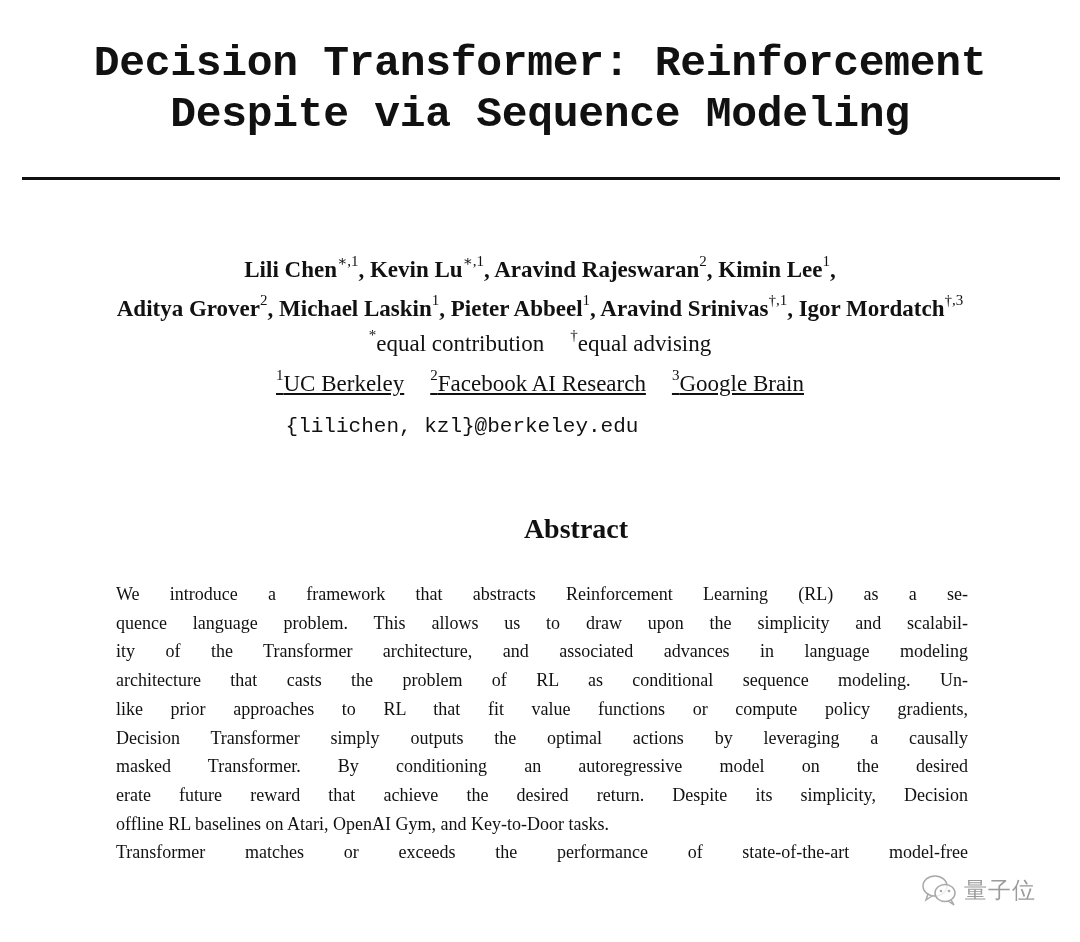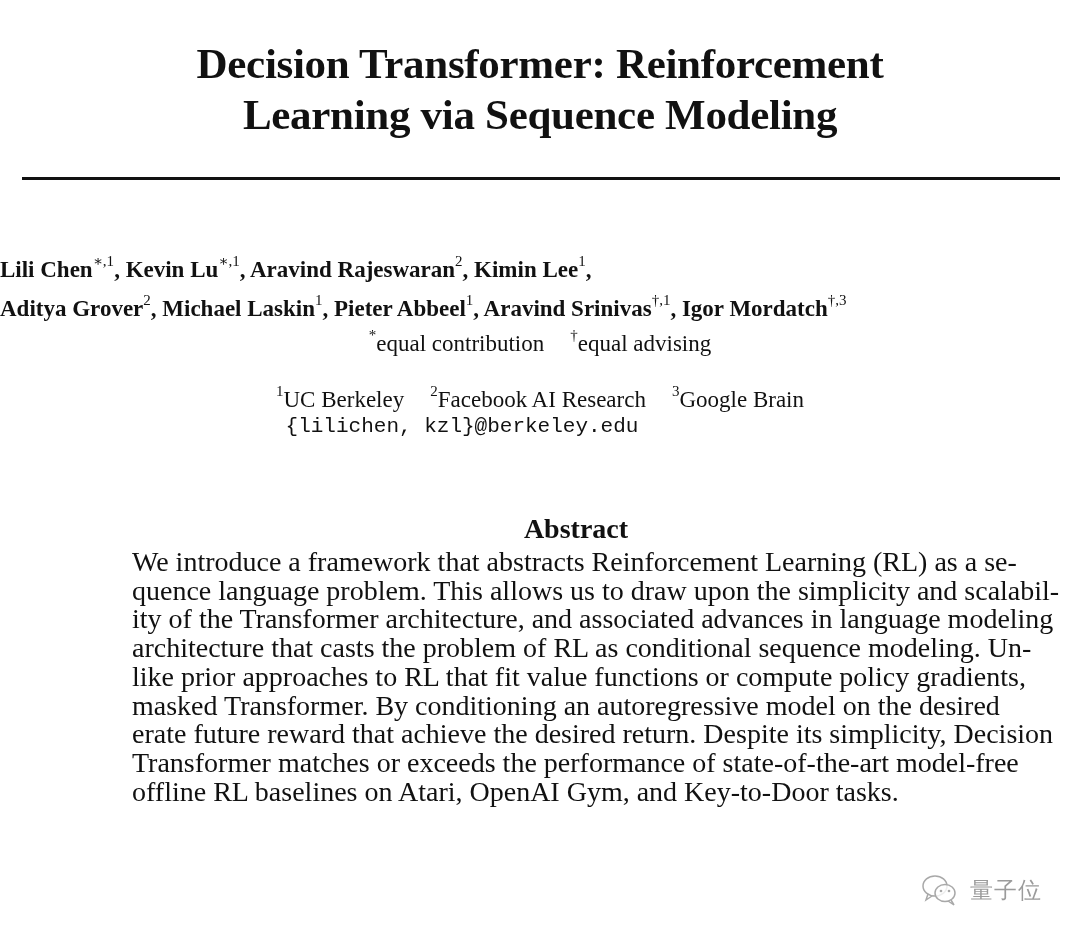--- a/index.html
+++ b/index.html
@@ -20,35 +20,35 @@
       left: 0;
       top: 38px;
       width: 1080px;
       text-align: center;
       font-weight: bold;
       font-size: 43px;
       line-height: 51px;
       letter-spacing: -0.3px;
       margin: 0;
     }
-    .title span { display: block; }
+    .title span { display: block; font-family: Liberation Mono, monospace; }
     .rule {
       position: absolute;
       left: 22px;
       top: 177px;
       width: 1038px;
       height: 3px;
       background: #111111;
     }
     .authors {
       position: absolute;
       left: 0;
       top: 250px;
       width: 1080px;
-      text-align: left;
+      text-align: center;
       font-weight: bold;
       font-size: 23px;
       line-height: 39px;
     }
     .authors .line { display: block; white-space: nowrap; }
     sup {
       font-weight: normal;
       font-size: 15px;
       line-height: 0;
       position: relative;
@@ -58,21 +58,21 @@
     .affil {
       position: absolute;
       left: 0;
       width: 1080px;
       text-align: center;
       font-size: 23px;
       line-height: 30px;
       white-space: nowrap;
     }
     .notes { top: 329px; }
-    .insts { top: 385px; }
+    .insts { top: 369px; text-decoration: underline; }
     .gap { display: inline-block; width: 26px; }
     .email {
       position: absolute;
       left: 0;
       top: 413px;
       width: 924px;
       text-align: center;
       font-family: "Liberation Mono", "DejaVu Sans Mono", monospace;
       font-size: 21px;
       line-height: 28px;
@@ -85,56 +85,55 @@
       text-align: center;
       font-weight: bold;
       font-size: 28px;
       line-height: 36px;
       margin: 0;
       padding-left: 36px;
     }
     .abstract-body {
       position: absolute;
       left: 116px;
-      top: 548px;
+      top: 580px;
       width: 852px;
-      font-size: 28px;
+      font-size: 18px;
       line-height: 28.7px;
-      margin-left: 16px;
     }
     .abstract-body .ln {
       display: block;
       white-space: nowrap;
       text-align: justify;
       text-align-last: justify;
     }
     .abstract-body .ln.last { text-align-last: left; }
     .watermark {
       position: absolute;
       left: 920px;
       top: 872px;
       display: flex;
       align-items: center;
-      gap: 10px;
+      gap: 4px;
       opacity: 0.85;
     }
     .watermark svg { display: block; }
     .watermark .wm-text {
       font-family: "DejaVu Sans", sans-serif;
       font-size: 23px;
       color: #8a8a8a;
       letter-spacing: 1px;
     }
   </style>
 </head>
 <body>
 
 <h1 class="title">
   <span>Decision Transformer: Reinforcement</span>
-  <span>Learning via Sequence Modeling</span>
+  <span>Despite via Sequence Modeling</span>
 </h1>
 
 <div class="rule"></div>
 
 <div class="authors">
   <span class="line">
     <span>Lili Chen</span><sup>∗,1</sup><span>, </span><span>Kevin Lu</span><sup>∗,1</sup><span>, </span><span>Aravind Rajeswaran</span><sup>2</sup><span>, </span><span>Kimin Lee</span><sup>1</sup><span>,</span>
   </span>
   <span class="line">
     <span>Aditya Grover</span><sup>2</sup><span>, </span><span>Michael Laskin</span><sup>1</sup><span>, </span><span>Pieter Abbeel</span><sup>1</sup><span>, </span><span>Aravind Srinivas</span><sup>†,1</sup><span>, </span><span>Igor Mordatch</span><sup>†,3</sup>
@@ -152,24 +151,25 @@
 <div class="email">{lilichen, kzl}@berkeley.edu</div>
 
 <h2 class="abstract-heading">Abstract</h2>
 
 <div class="abstract-body">
   <span class="ln">We introduce a framework that abstracts Reinforcement Learning (RL) as a se-</span>
   <span class="ln">quence language problem. This allows us to draw upon the simplicity and scalabil-</span>
   <span class="ln">ity of the Transformer architecture, and associated advances in language modeling</span>
   <span class="ln">architecture that casts the problem of RL as conditional sequence modeling. Un-</span>
   <span class="ln">like prior approaches to RL that fit value functions or compute policy gradients,</span>
+  <span class="ln">Decision Transformer simply outputs the optimal actions by leveraging a causally</span>
   <span class="ln">masked Transformer.  By conditioning an autoregressive model on the desired</span>
   <span class="ln">erate future reward that achieve the desired return. Despite its simplicity, Decision</span>
+  <span class="ln last">offline RL baselines on Atari, OpenAI Gym, and Key-to-Door tasks.</span>
   <span class="ln">Transformer matches or exceeds the performance of state-of-the-art model-free</span>
-  <span class="ln last">offline RL baselines on Atari, OpenAI Gym, and Key-to-Door tasks.</span>
 </div>
 
 <div class="watermark">
   <span>
     <svg width="40" height="36" viewBox="0 0 40 36">
       <ellipse cx="15" cy="14" rx="12" ry="10" fill="rgba(255,255,255,0.6)" stroke="#9a9a9a" stroke-width="1.5"></ellipse>
       <path d="M8 22 L6 28 L12 24" fill="none" stroke="#9a9a9a" stroke-width="1.5"></path>
       <ellipse cx="25" cy="21" rx="10" ry="8.5" fill="rgba(255,255,255,0.8)" stroke="#9a9a9a" stroke-width="1.5"></ellipse>
       <path d="M31 28 L34 33 L28 29" fill="none" stroke="#9a9a9a" stroke-width="1.5"></path>
       <circle cx="21" cy="19" r="1.3" fill="#9a9a9a"></circle>

